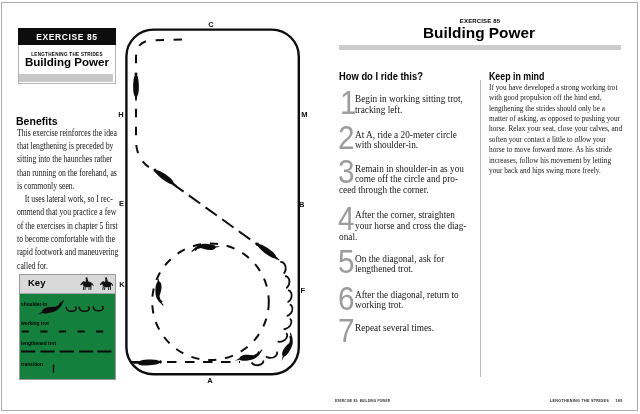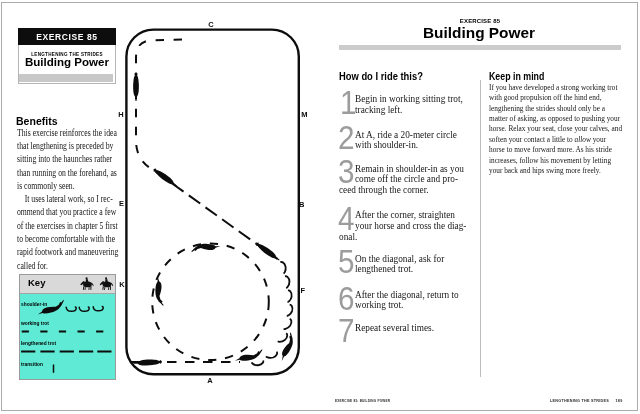--- a/index.html
+++ b/index.html
@@ -20,21 +20,21 @@
      transform:scaleX(1.07);transform-origin:50% 0;}
   #exgray{left:19px;top:74.4px;width:94px;height:8px;background:#c8c8c8;}
 
   
   #benefitsH{left:16px;top:115px;font-weight:bold;font-size:11.5px;
      transform:scaleX(0.915);transform-origin:0 0;}
   #benefitsT{left:16.5px;top:126.7px;width:125px;font-size:9.3px;line-height:13.3px;color:#161616;
      transform:scaleX(0.83);transform-origin:0 0;white-space:pre;}
 
   
-  #keybox{left:19px;top:273.5px;width:95px;height:104px;border:1px solid #9a9a9a;background:#5eead4;}
+  #keybox{left:19px;top:273.5px;width:95px;height:104px;border:1px solid #9a9a9a;background:#15803d;}
   #keyhdr{left:0px;top:0px;width:95px;height:18.5px;background:#d9d9d9;border-bottom:1px solid #a5a5a5;}
   #keytitle{left:8px;top:2px;font-weight:bold;font-size:9.5px;}
   .klabel{position:absolute;font-weight:bold;font-size:6.2px;transform:scaleX(0.78);transform-origin:0 0;}
 
   
   #rex{left:340px;top:17.5px;width:280px;text-align:center;font-weight:bold;font-size:6px;letter-spacing:0.15px;}
   #rtitle{left:339px;top:23.7px;width:280px;text-align:center;font-weight:bold;font-size:15.4px;}
   #rbar{left:339px;top:44.7px;width:281.5px;height:5.6px;background:#cccccc;}
   #divider{left:480px;top:80px;width:1px;height:297px;background:#bdbdbd;}
 

